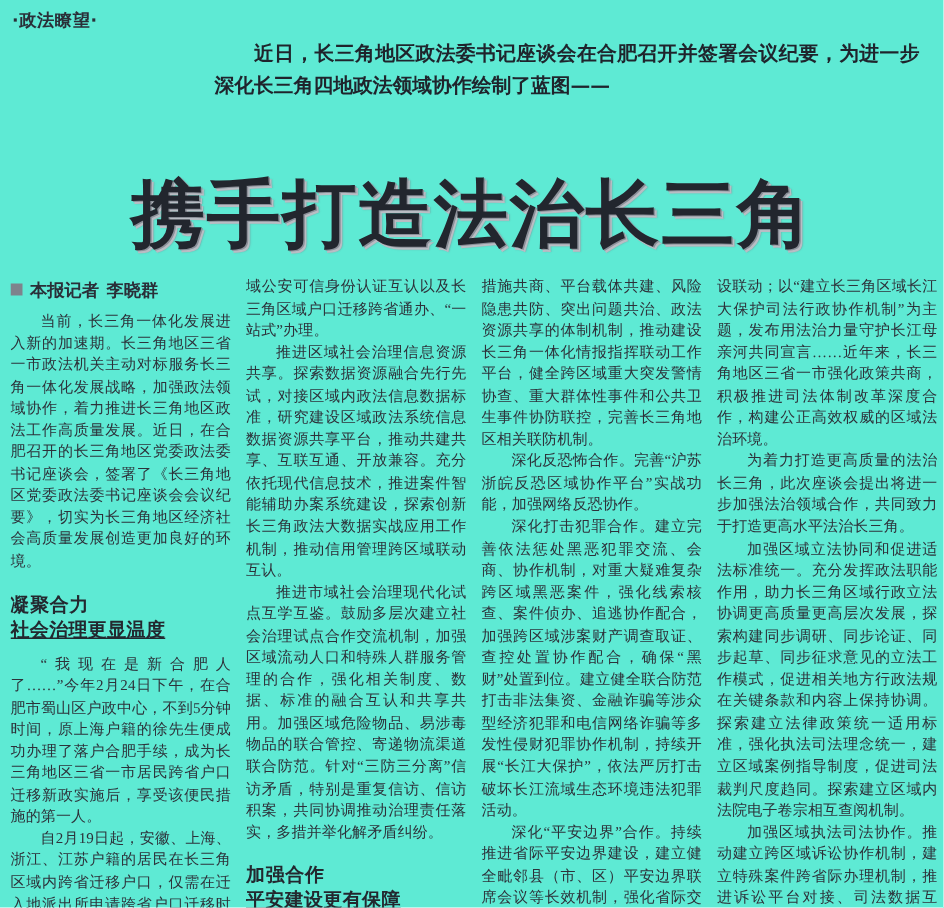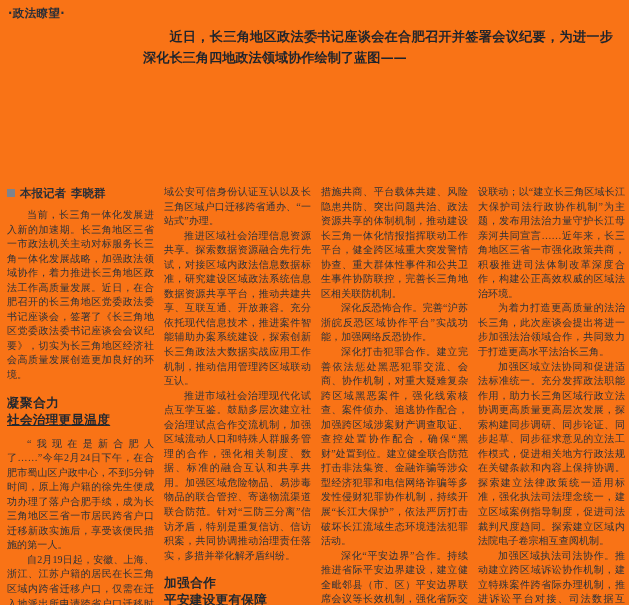--- a/index.html
+++ b/index.html
@@ -14,21 +14,21 @@
     font-family: "DejaVu Serif", "Liberation Serif", serif;
     color: #262b33;
     -webkit-font-smoothing: antialiased;
   }
   .page {
     position: relative;
     width: 629px;
     height: 605px;
     box-sizing: border-box;
     padding: 0;
-    background: #f97316;
+    background: #5eead4;
   }
 
   
   .kicker {
     position: absolute;
     left: 8px;
     top: 6px;
     font-family: "DejaVu Sans", "Liberation Sans", sans-serif;
     font-weight: bold;
     font-size: 11.5px;
@@ -145,20 +145,21 @@
 </style>
 </head>
 <body>
 
 <div class="page">
 
   <div class="kicker">·政法瞭望·</div>
 
   <div class="shoulder"><span class="indent">近日，长三角地区政法委书记座谈会在合肥召开并签署会议纪要，为进一步深化长三角四地政法领域协作绘制了蓝图——</span></div>
 
+  <h1 class="headline">携手打造法治长三角</h1>
 
   <div class="columns" id="columns">
       <div class="col">
         <div class="byline">
           <span class="sq"></span>
           <span>本报记者</span>
           <span>李晓群</span>
         </div>
         <p class="body">当前，长三角一体化发展进入新的加速期。长三角地区三省一市政法机关主动对标服务长三角一体化发展战略，加强政法领域协作，着力推进长三角地区政法工作高质量发展。近日，在合肥召开的长三角地区党委政法委书记座谈会，签署了《长三角地区党委政法委书记座谈会会议纪要》，切实为长三角地区经济社会高质量发展创造更加良好的环境。</p>
         <div class="subhead">

